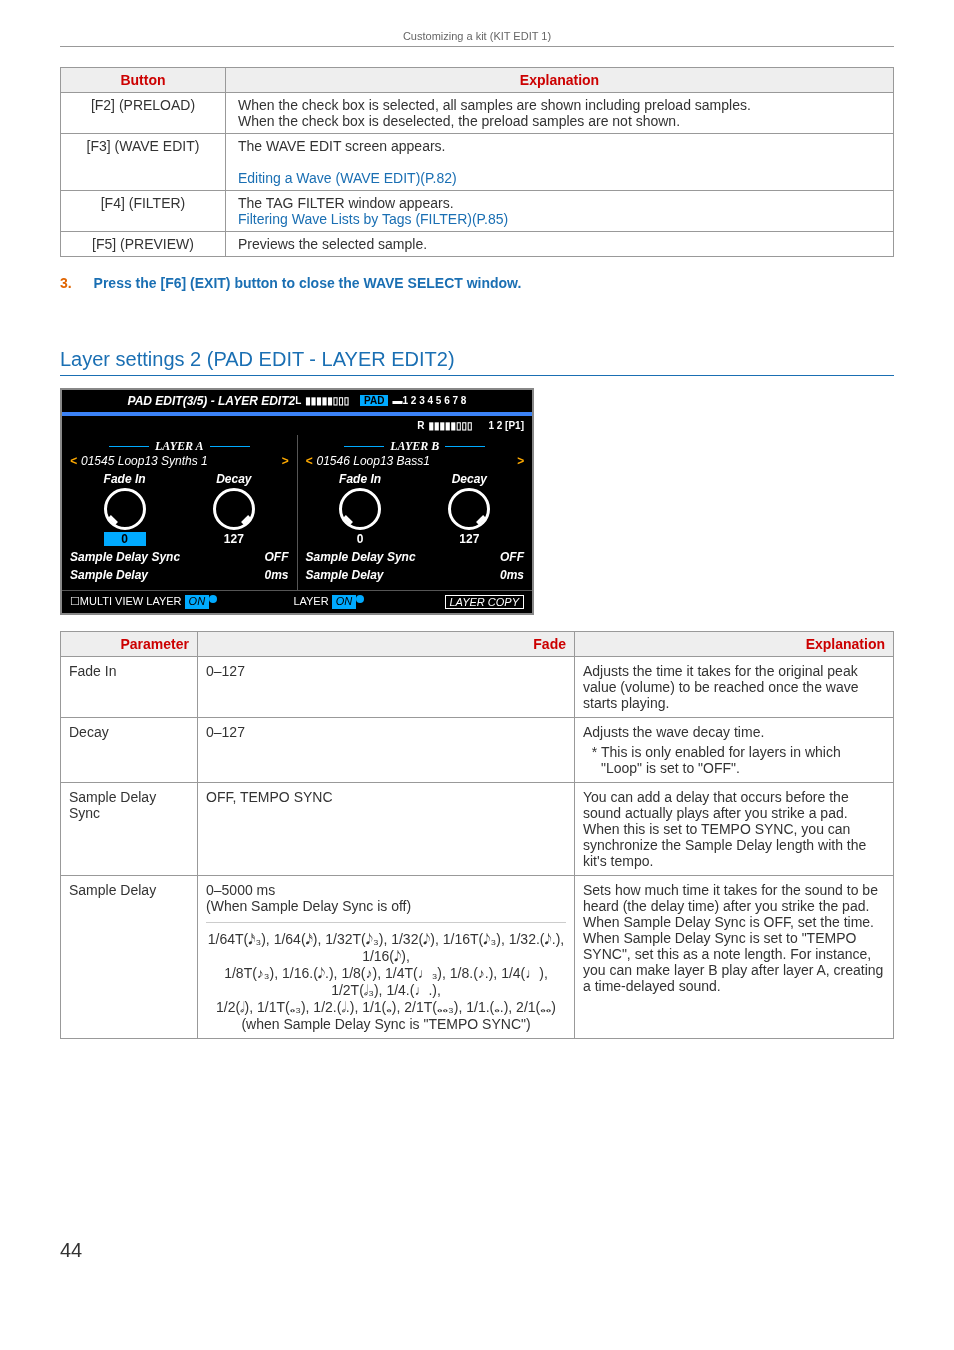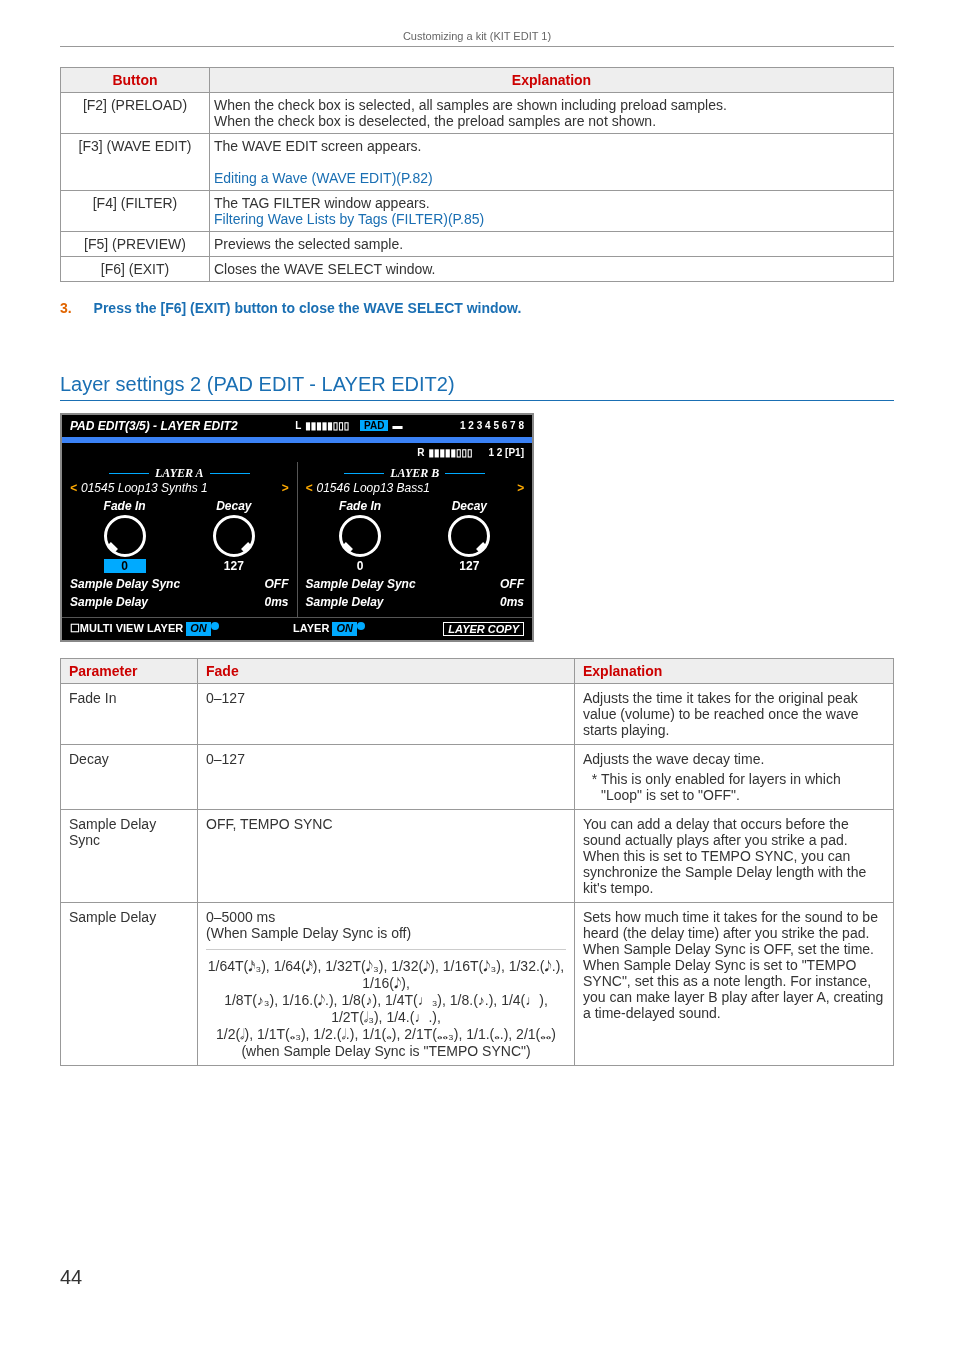--- a/index.html
+++ b/index.html
@@ -34,21 +34,21 @@
   table.doc-table th {
     background: #eee;
     font-weight: bold;
     color: #c00;
     border: 1px solid #999;
     padding: 4px 8px;
     text-align: center;
   }
   table.doc-table td {
     border: 1px solid #999;
-    padding: 4px 4px;
+    padding: 4px 12px;
     vertical-align: top;
   }
   table.doc-table td.button-col {
     text-align: center;
     width: 140px;
   }
   .link {
     color: #1a6fb3;
   }
 
@@ -79,23 +79,23 @@
     width: 470px;
     background: #000;
     color: #fff;
     font-family: "Arial Narrow", Arial, sans-serif;
     font-size: 12px;
     border: 2px solid #888;
     margin-bottom: 16px;
   }
   .lcd-title {
     display: flex;
-    justify-content: space-between;
+    justify-content: center;
     padding: 4px 8px;
-    border-bottom: 6px solid #3b82f6;
+    border-bottom: 4px solid #3b82f6;
     font-weight: bold;
     font-style: italic;
   }
   .lcd-title .meters {
     font-style: normal;
     font-size: 10px;
     display: flex;
     align-items: center;
     gap: 4px;
   }
@@ -187,21 +187,21 @@
     justify-content: space-between;
     font-weight: bold;
     font-style: italic;
     margin-top: 4px;
   }
   .lcd-footer {
     display: flex;
     padding: 4px 8px;
     border-top: 1px solid #555;
     font-size: 11px;
-    font-weight: bold;
+    font-weight: normal;
   }
   .lcd-footer .spacer { flex: 1; }
   .lcd-footer .btn {
     border: 1px solid #fff;
     padding: 0 4px;
     margin-left: 4px;
     font-style: italic;
   }
   .lcd-footer .toggle {
     background: #0af;
@@ -218,21 +218,21 @@
   table.param-table {
     border-collapse: collapse;
     width: 100%;
   }
   table.param-table th {
     background: #eee;
     color: #c00;
     font-weight: bold;
     border: 1px solid #999;
     padding: 4px 8px;
-    text-align: left;
+    text-align: right;
   }
   table.param-table td {
     border: 1px solid #999;
     padding: 6px 8px;
     vertical-align: top;
   }
   table.param-table td.param-col {
     width: 120px;
   }
   table.param-table td.value-col {
@@ -283,24 +283,20 @@
     <tr>
       <td class="button-col">[F4] (FILTER)</td>
       <td>
         <div>The TAG FILTER window appears.</div>
         <span class="link">Filtering Wave Lists by Tags (FILTER)(P.85)</span>
       </td>
     </tr>
     <tr>
       <td class="button-col">[F5] (PREVIEW)</td>
       <td>Previews the selected sample.</td>
-    </tr>
-    <tr>
-      <td class="button-col">[F6] (EXIT)</td>
-      <td>Closes the WAVE SELECT window.</td>
     </tr>
   </tbody>
 </table>
 
 <div class="step">
   <span class="num">3.</span>
   <span>Press the [F6] (EXIT) button to close the WAVE SELECT window.</span>
 </div>
 
 <h2 class="section">Layer settings 2 (PAD EDIT - LAYER EDIT2)</h2>

